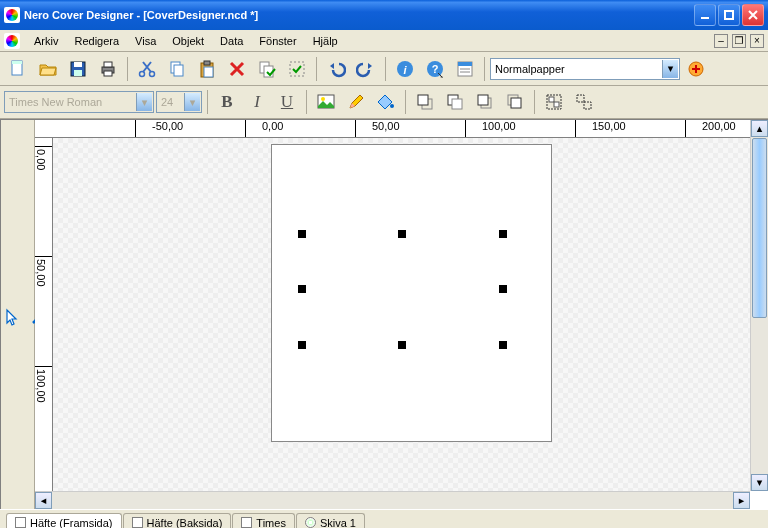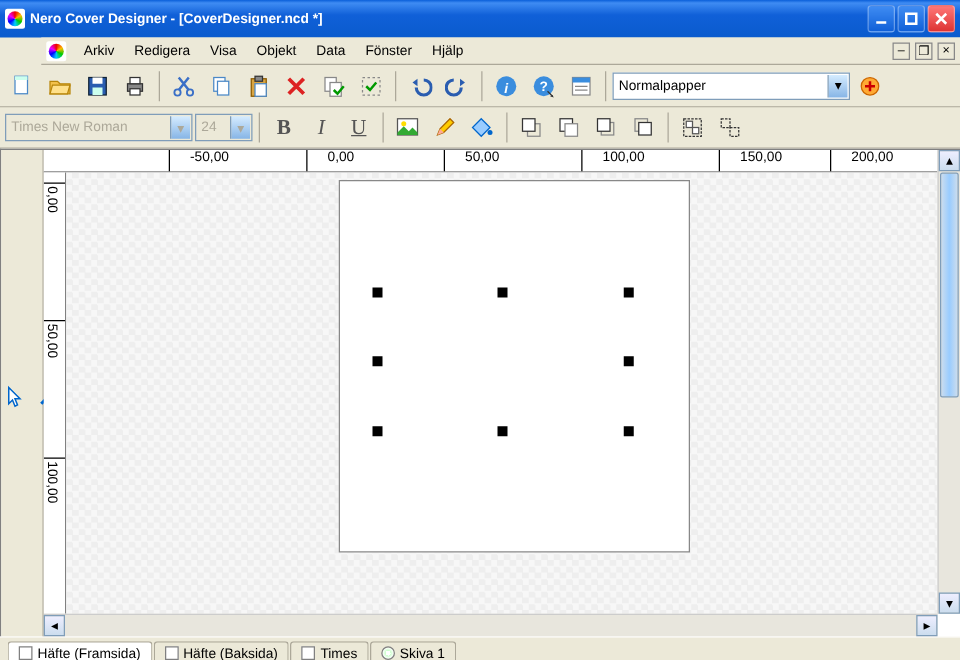--- a/index.html
+++ b/index.html
@@ -5,21 +5,21 @@
 * { margin: 0; padding: 0; box-sizing: border-box; font-family: Tahoma, sans-serif; font-size: 11px; }
 body { background: #ece9d8; width: 768px; height: 528px; overflow: hidden; position: relative; }
 .titlebar { height: 30px; background: linear-gradient(#0a5fd9, #3f8cf3 8%, #1060d8 40%, #0a5bcd); display: flex; align-items: center; padding: 0 4px; color: #fff; font-weight: bold; font-size: 13px; }
 .titlebar .icon { width: 16px; height: 16px; margin-right: 4px; background: #fff; border-radius: 2px; position: relative; }
 .titlebar .icon::after { content: ""; position: absolute; inset: 2px; background: conic-gradient(#e00, #fb0, #0c0, #0cf, #00f, #e0f, #e00); border-radius: 50%; }
 .titlebar .spacer { flex: 1; }
 .winbtn { width: 22px; height: 22px; margin-left: 2px; border-radius: 3px; border: 1px solid #fff5; display: flex; align-items: center; justify-content: center; font-weight: bold; font-size: 12px; }
 .winbtn.min, .winbtn.max { background: linear-gradient(#3f8cf3, #1060d8); }
 .winbtn.close { background: linear-gradient(#f77, #d33); }
 .winbtn svg { width: 12px; height: 12px; }
-.menubar { height: 22px; background: #ece9d8; border-bottom: 1px solid #aca899; display: flex; align-items: center; padding: 0 4px; margin-left: 33px; }
+.menubar { height: 22px; background: #ece9d8; border-bottom: 1px solid #aca899; display: flex; align-items: center; padding: 0 4px; }
 .menubar .micon { width: 16px; height: 16px; margin-right: 6px; background: #fff; border-radius: 2px; position: relative; }
 .menubar .micon::after { content: ""; position: absolute; inset: 2px; background: conic-gradient(#e00, #fb0, #0c0, #0cf, #00f, #e0f, #e00); border-radius: 50%; }
 .menuitem { padding: 2px 8px; cursor: default; }
 .menubar .mdi { margin-left: auto; display: flex; gap: 4px; }
 .mdi span { width: 14px; height: 14px; border: 1px solid #888; display:flex; align-items:center; justify-content:center; font-size:10px; background:#ece9d8; }
 .toolbar { background: #ece9d8; border-bottom: 1px solid #aca899; display: flex; align-items: center; padding: 2px 4px; gap: 2px; flex-wrap: nowrap; min-height: 34px; }
 .tbar-sep { width: 1px; height: 24px; background: #aca899; margin: 0 3px; }
 .tbtn { width: 28px; height: 28px; display: flex; align-items: center; justify-content: center; border: 1px solid transparent; border-radius: 2px; }
 .tbtn svg { width: 20px; height: 20px; }
 .combo { height: 22px; border: 1px solid #7f9db9; background: #fff; display: flex; align-items: center; padding: 0 4px; position: relative; }
@@ -345,21 +345,21 @@
         </svg>
       </div>
   </div>
 
   <div class="ruler-h">
     <div class="tick" style="left:100px"><span>-50,00</span></div>
     <div class="tick" style="left:210px"><span>0,00</span></div>
     <div class="tick" style="left:320px"><span>50,00</span></div>
     <div class="tick" style="left:430px"><span>100,00</span></div>
     <div class="tick" style="left:540px"><span>150,00</span></div>
-    <div class="tick" style="left:629px"><span>200,00</span></div>
+    <div class="tick" style="left:650px"><span>200,00</span></div>
   </div>
   <div class="ruler-v">
     <div class="tick" style="top:8px"><span>0,00</span></div>
     <div class="tick" style="top:118px"><span>50,00</span></div>
     <div class="tick" style="top:228px"><span>100,00</span></div>
   </div>
 
   <div class="canvas-outer">
     <div class="page">
       <div class="handle" style="top:85px;left:26px"></div>

